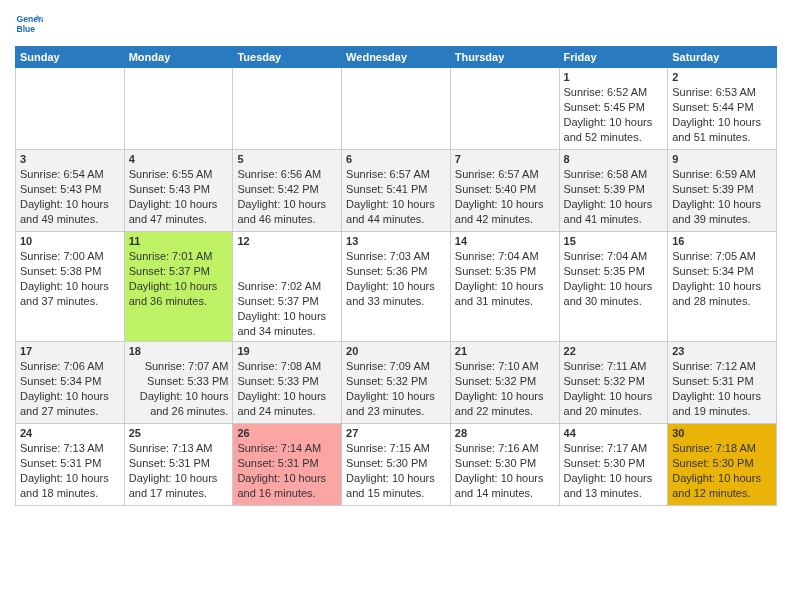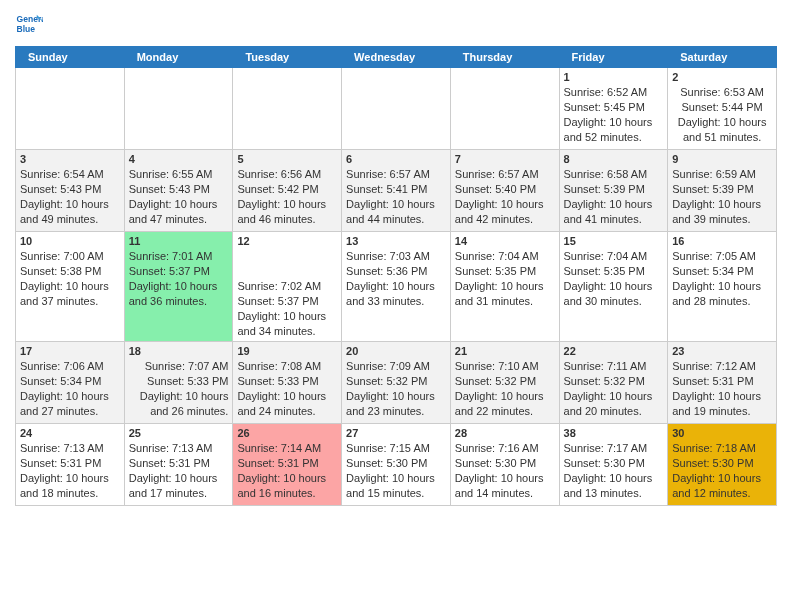--- a/index.html
+++ b/index.html
@@ -54,21 +54,21 @@
     .calendar {
       width: 100%;
       border-collapse: collapse;
       table-layout: fixed;
     }
     .calendar th {
       background: #2a7abf;
       color: #fff;
       font-size: 11px;
       font-weight: bold;
-      padding: 4px 12px;
+      padding: 4px 4px;
       text-align: left;
       border: 1px solid #2a7abf;
     }
     .calendar td {
       border: 1px solid #ccc;
       vertical-align: top;
       padding: 3px 4px;
       font-size: 9.5px;
       color: #333;
       height: 82px;
@@ -140,21 +140,21 @@
           <td class="empty-cell"></td>
           <td style="background: rgb(255, 255, 255);">
             <span class="day-number">1</span>
             <div class="day-info" style="white-space: pre-line;">Sunrise: 6:52 AM
 Sunset: 5:45 PM
 Daylight: 10 hours
 and 52 minutes.</div>
           </td>
           <td style="background: rgb(255, 255, 255);">
             <span class="day-number">2</span>
-            <div class="day-info" style="white-space: pre-line; text-align: center;">Sunrise: 6:53 AM
+            <div class="day-info" style="white-space: pre-line;">Sunrise: 6:53 AM
 Sunset: 5:44 PM
 Daylight: 10 hours
 and 51 minutes.</div>
           </td>
         </tr>
         <tr>
           <td style="background: rgb(242, 242, 242);">
             <span class="day-number">3</span>
             <div class="day-info" style="white-space: pre-line;">Sunrise: 6:54 AM
 Sunset: 5:43 PM
@@ -205,21 +205,21 @@
           </td>
         </tr>
         <tr>
           <td style="background: rgb(255, 255, 255);">
             <span class="day-number">10</span>
             <div class="day-info" style="white-space: pre-line;">Sunrise: 7:00 AM
 Sunset: 5:38 PM
 Daylight: 10 hours
 and 37 minutes.</div>
           </td>
-          <td style="background: #86efac;">
+          <td style="background: #bef264;">
             <span class="day-number">11</span>
             <div class="day-info" style="white-space: pre-line;">Sunrise: 7:01 AM
 Sunset: 5:37 PM
 Daylight: 10 hours
 and 36 minutes.</div>
           </td>
           <td style="background: rgb(255, 255, 255);">
             <span class="day-number">12</span>
             <div class="day-info" style="white-space: pre-line; margin-top: 32px;">Sunrise: 7:02 AM
 Sunset: 5:37 PM
@@ -336,21 +336,21 @@
 and 15 minutes.</div>
           </td>
           <td style="background: rgb(255, 255, 255);">
             <span class="day-number">28</span>
             <div class="day-info" style="white-space: pre-line;">Sunrise: 7:16 AM
 Sunset: 5:30 PM
 Daylight: 10 hours
 and 14 minutes.</div>
           </td>
           <td style="background: rgb(255, 255, 255);">
-            <span class="day-number">38</span>
+            <span class="day-number">44</span>
             <div class="day-info" style="white-space: pre-line;">Sunrise: 7:17 AM
 Sunset: 5:30 PM
 Daylight: 10 hours
 and 13 minutes.</div>
           </td>
           <td style="background: #eab308;">
             <span class="day-number">30</span>
             <div class="day-info" style="white-space: pre-line;">Sunrise: 7:18 AM
 Sunset: 5:30 PM
 Daylight: 10 hours

